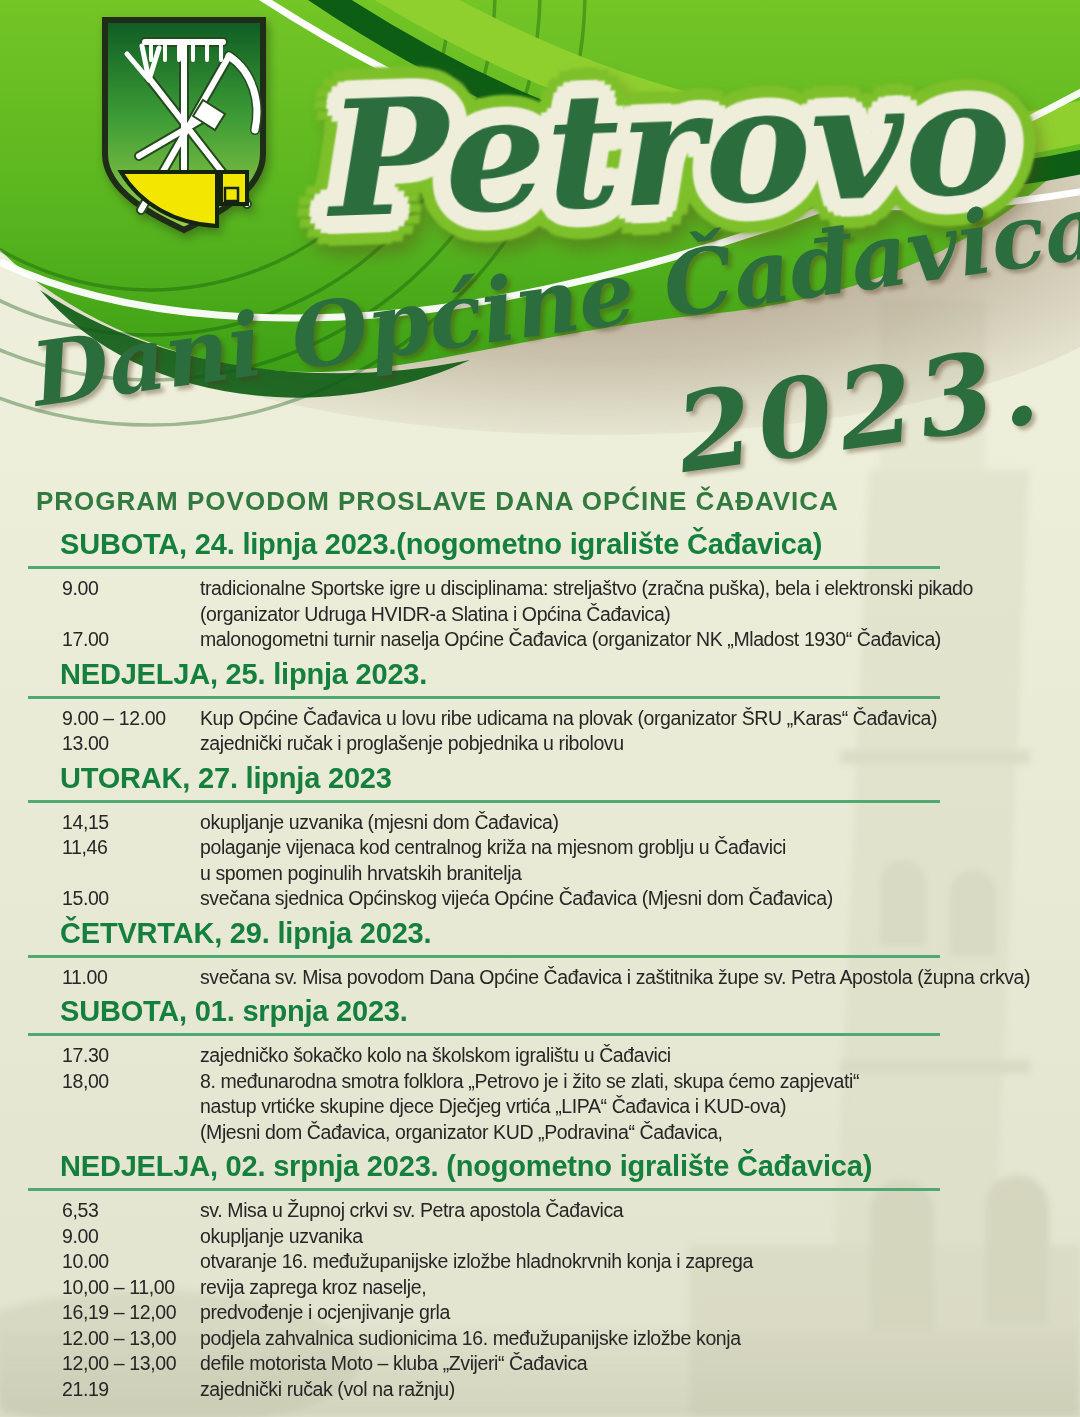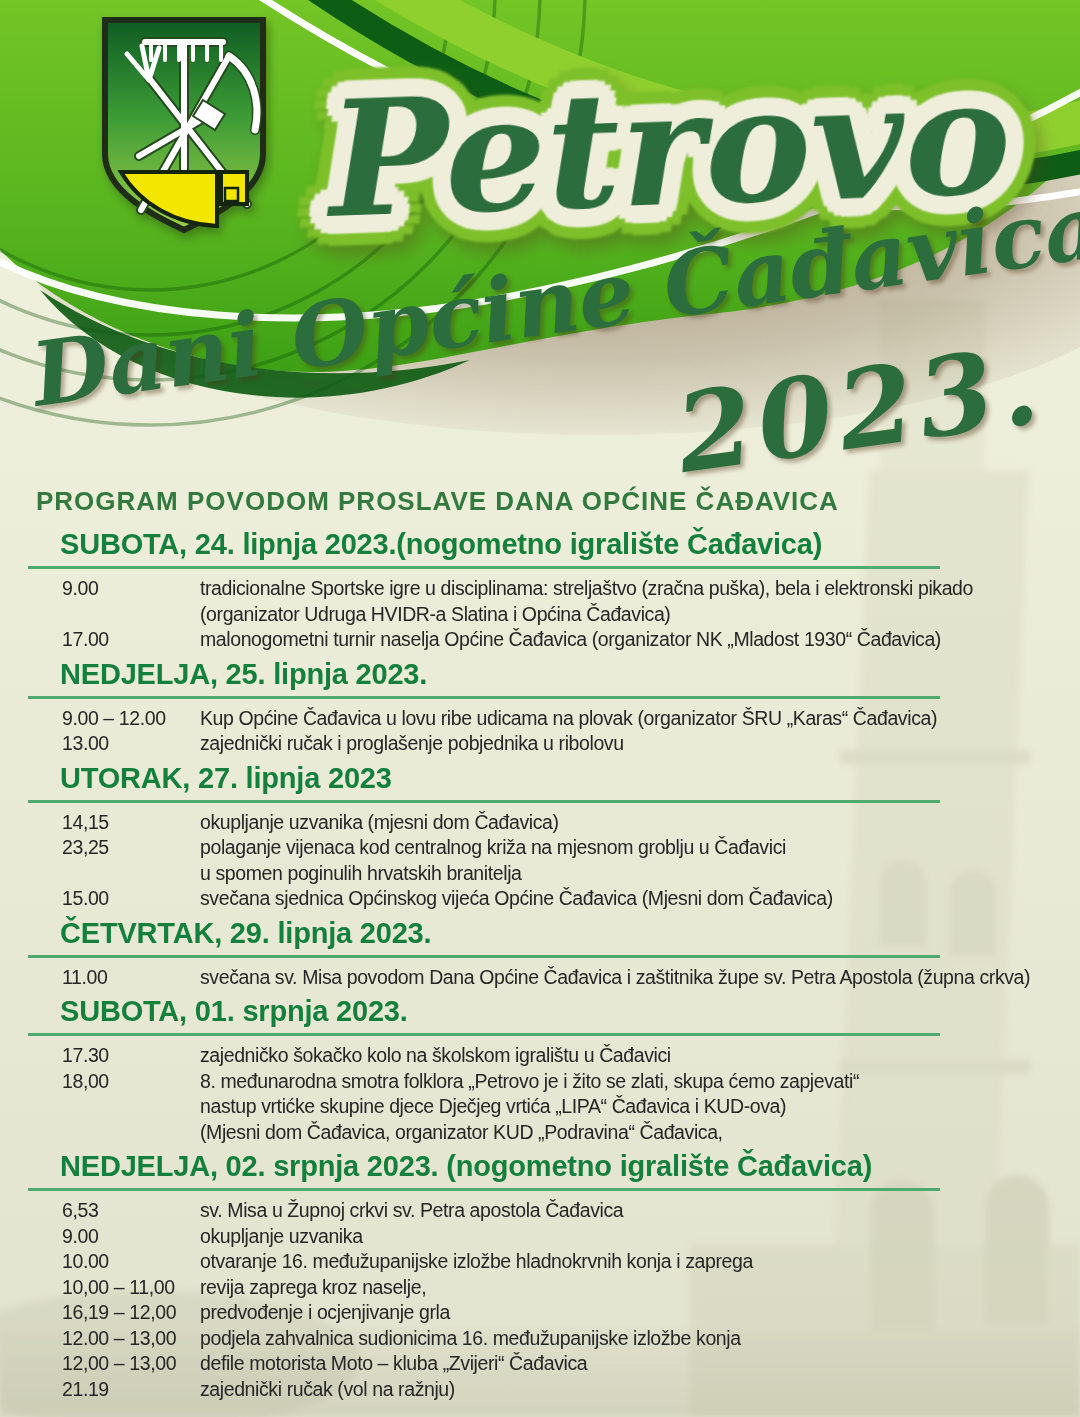--- a/index.html
+++ b/index.html
@@ -211,21 +211,21 @@
       <div class="divider"></div>
       <div class="rows">
     <div class="row">
       <div class="time">14,15</div>
       <div class="desc">
                 <div>okupljanje uzvanika (mjesni dom Čađavica)</div>
               </div>
     </div>
 
     <div class="row">
-      <div class="time">23,25</div>
+      <div class="time">11,46</div>
       <div class="desc">
                 <div>polaganje vijenaca kod centralnog križa na mjesnom groblju u Čađavici</div>
                 <div>u spomen poginulih hrvatskih branitelja</div>
               </div>
     </div>
 
     <div class="row">
       <div class="time">15.00</div>
       <div class="desc">
                 <div>svečana sjednica Općinskog vijeća Općine Čađavica (Mjesni dom Čađavica)</div>

